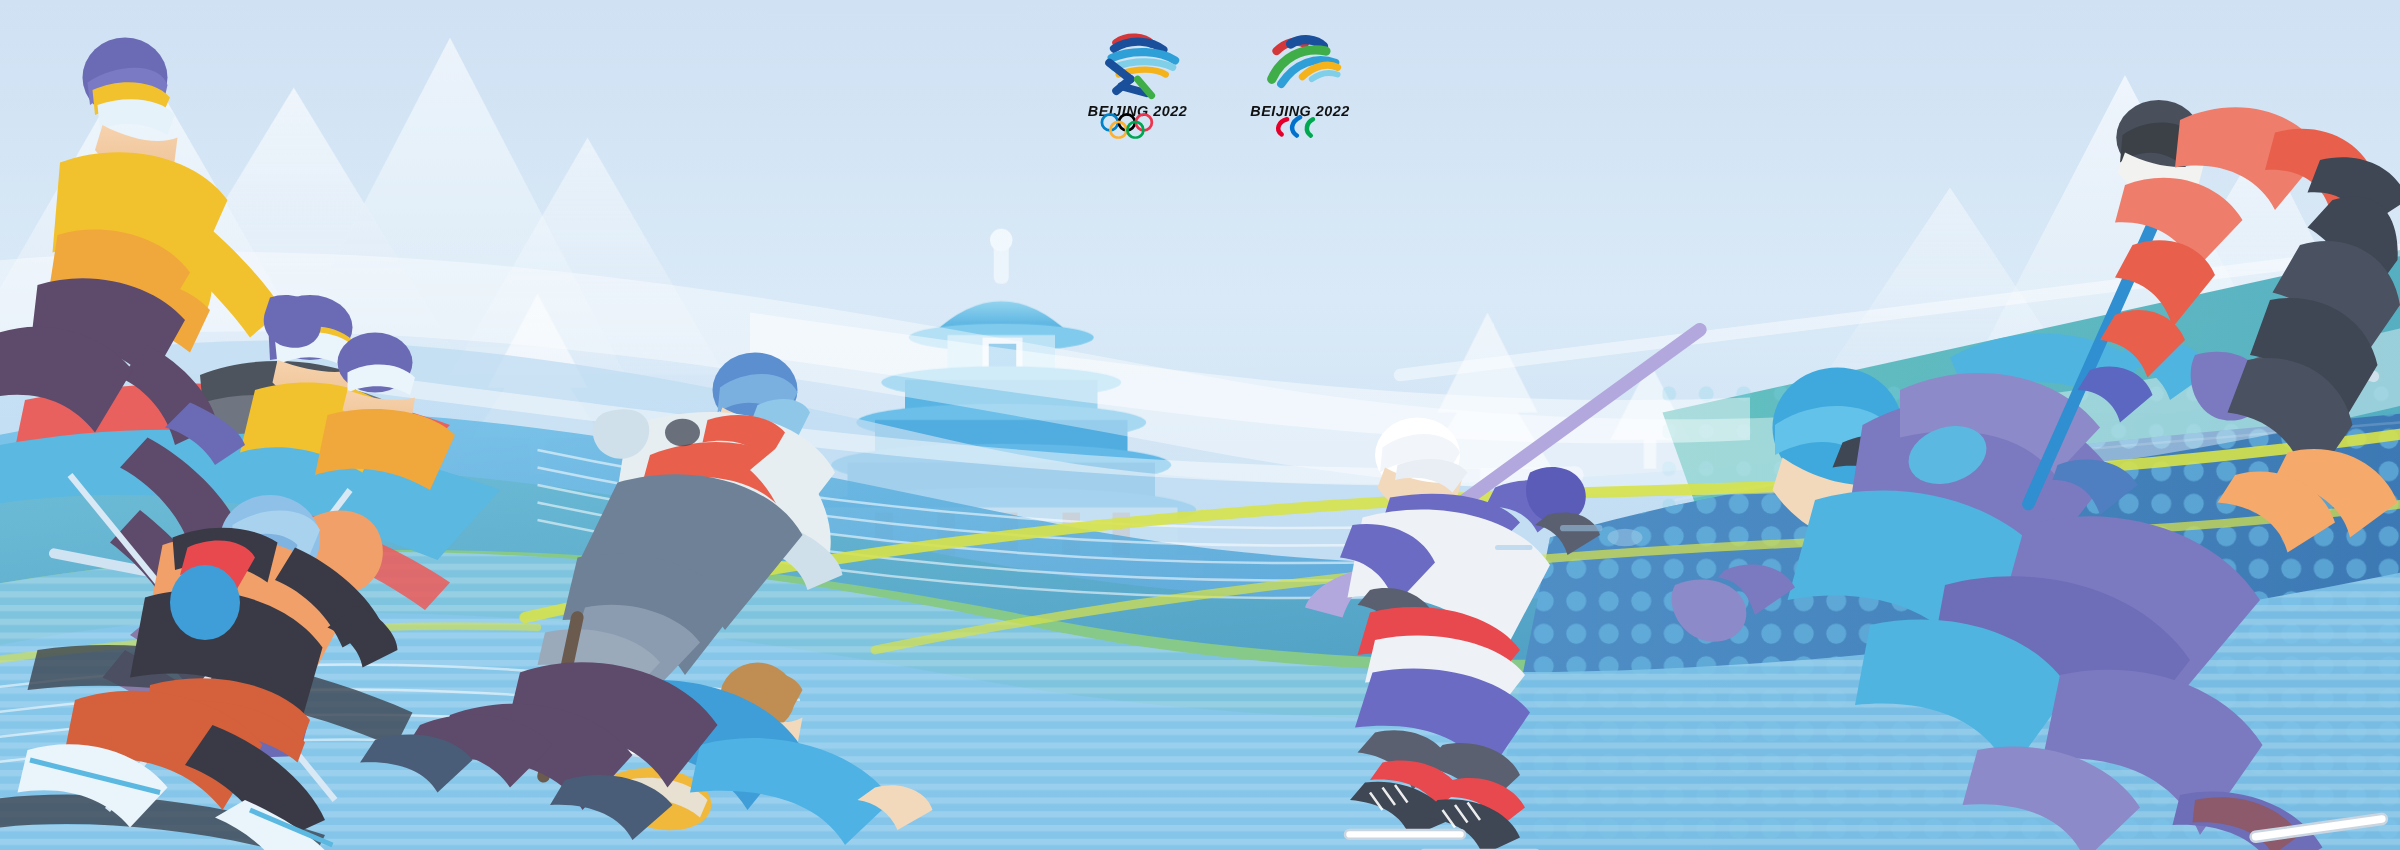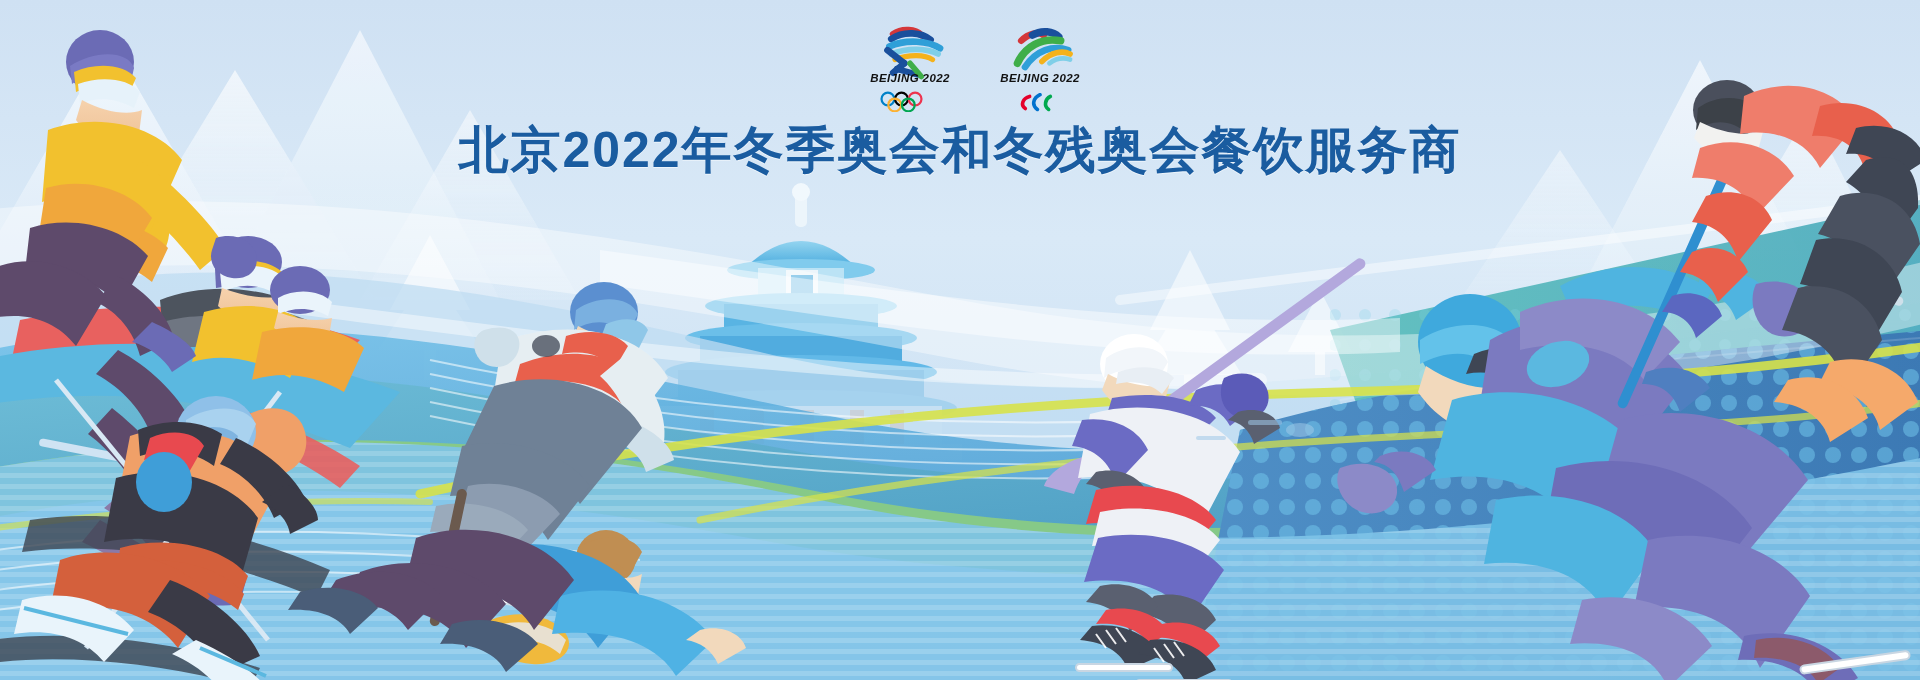--- a/index.html
+++ b/index.html
@@ -12,21 +12,21 @@
   #title{
     position:absolute;left:0;top:122px;width:1920px;text-align:center;
     font-size:50px;font-weight:bold;letter-spacing:2px;line-height:1.12;
     color:#1a5ca0;white-space:nowrap;
     text-shadow:0 1px 0 rgba(255,255,255,.55);
   }
   #emblems{position:absolute;left:860px;top:22px;width:230px;height:96px;display:flex;
            justify-content:space-between;align-items:flex-start;}
   .emblem{width:100px;height:96px;position:relative;}
   .emb-word{
-    position:absolute;left:0;bottom:34px;width:100%;text-align:center;
+    position:absolute;left:0;bottom:22px;width:100%;text-align:center;
     font-size:11.5px;font-weight:bold;font-style:italic;color:#111;letter-spacing:.4px;
   }
   .rings{position:absolute;left:0;bottom:2px;width:100%;text-align:center;}
 </style>
 </head>
 <body>
 
 <div id="banner">
 
   <svg class="lyr" viewBox="0 0 1920 680" preserveAspectRatio="none">
@@ -449,15 +449,14 @@
           <g fill="none" stroke-width="4.2" stroke-linecap="round">
             <path d="M18 4 C 10 6, 7 14, 13 18" stroke="#e4002b"></path>
             <path d="M30 2 C 22 6, 20 14, 27 19" stroke="#0072ce"></path>
             <path d="M42 4 C 36 7, 34 15, 40 19" stroke="#00a94f"></path>
           </g>
         </svg>
       </div>
     </div>
   </div>
 
-  <div id="title">北京2022年冬季奥会和冬残奥会餐饮服务商</div>
 
 </div>
 
 </body></html>

